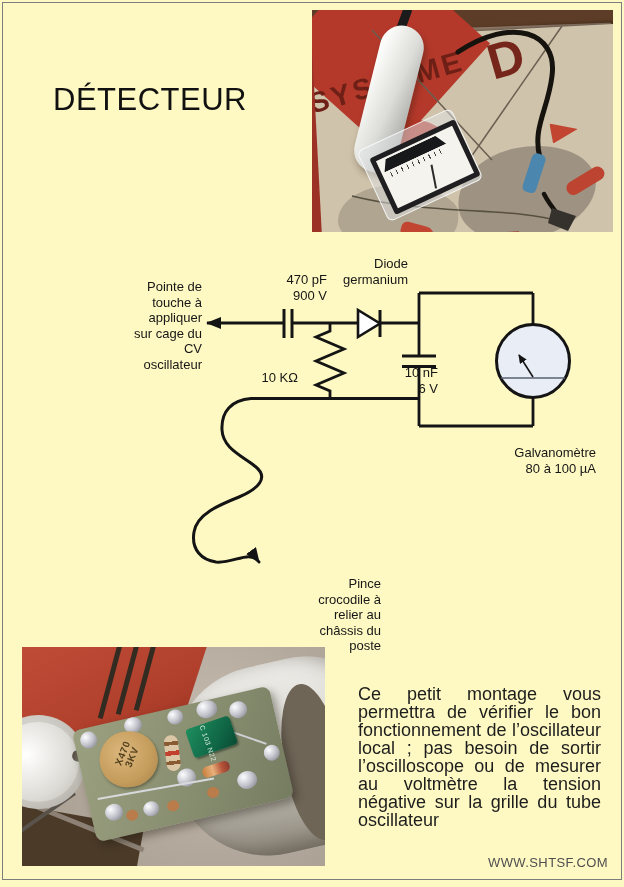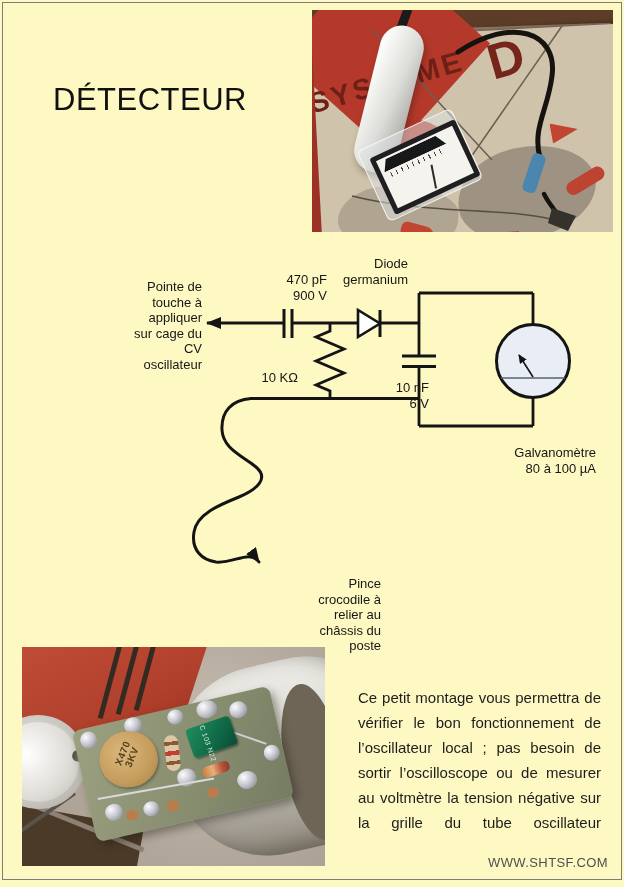--- a/index.html
+++ b/index.html
@@ -5,21 +5,21 @@
   html,body{margin:0;padding:0;background:#fff;}
   .page{position:relative;width:624px;height:887px;background:#fef9c3;overflow:hidden;
         font-family:"Liberation Sans",sans-serif;}
   .page-frame{position:absolute;left:2px;top:2px;width:618px;height:876px;
         border:1px solid #7d7d7d;pointer-events:none;}
   .title-line{position:absolute;left:0;width:300px;text-align:center;
         font-size:31px;color:#111;letter-spacing:.5px;white-space:nowrap;}
   .lbl{position:absolute;font-size:13px;line-height:15.5px;color:#161616;
         text-align:right;white-space:pre-line;}
   .desc{position:absolute;left:358px;top:685px;width:243px;margin:0;
-        font-size:15px;line-height:25px;color:#1d1d1d;
+        font-size:18px;line-height:18px;color:#1d1d1d;
         text-align:justify;text-align-last:justify;}
   .footer{position:absolute;left:458px;top:855px;width:150px;text-align:right;
         font-size:13px;letter-spacing:.4px;color:#4f4f4f;}
   .circuit{position:absolute;left:0;top:0;}
   
   .photo{position:absolute;overflow:hidden;}
   .photo *{position:absolute;}
   .photo-top{left:312px;top:10px;width:301px;height:222px;background:#59392575;
         background:linear-gradient(180deg,#5d3d27 0%,#54361f 100%);}
   .pt-sheen{left:110px;top:16px;width:190px;height:5px;background:rgba(255,246,230,.4);
@@ -199,21 +199,21 @@
 touche à
 appliquer
 sur cage du
 CV
 oscillateur</div>
   <div class="lbl" style="left:247px;top:272px;width:80px;">470 pF
 900 V</div>
   <div class="lbl" style="left:324px;top:256px;width:84px;">Diode
 germanium</div>
   <div class="lbl" style="left:226px;top:370px;width:72px;text-align:right;">10 KΩ</div>
-  <div class="lbl" style="left:349px;top:365px;width:80px;margin-top:15px;">10 nF
+  <div class="lbl" style="left:358px;top:365px;width:80px;">10 nF
 6 V</div>
   <div class="lbl" style="left:472px;top:445px;width:124px;">Galvanomètre
 80 à 100 µA</div>
   <div class="lbl" style="left:279px;top:528px;width:102px;margin-top:48px;">Pince
 crocodile à
 relier au
 châssis du
 poste</div>
 
   <div class="photo photo-bottom">

